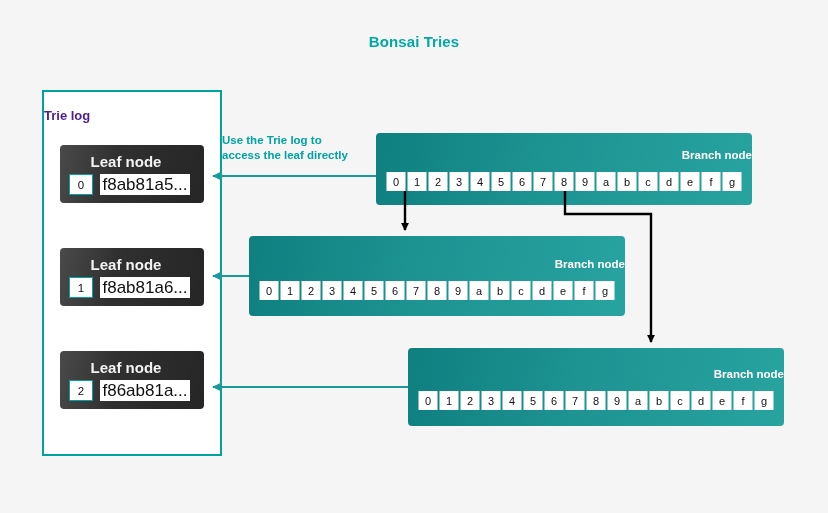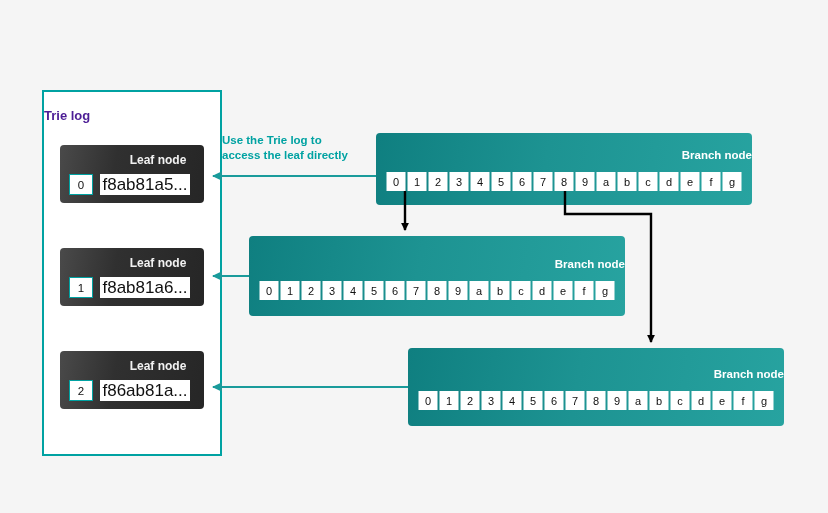--- a/index.html
+++ b/index.html
@@ -75,24 +75,23 @@
   }
   .leaf-0 { top: 145px; }
   .leaf-1 { top: 248px; }
   .leaf-2 { top: 351px; }
   .leaf-label {
     position: absolute;
     left: 0;
     top: 8px;
     width: 132px;
     text-align: center;
-    font-size: 12px;
+    font-size: 15px;
     font-weight: bold;
     color: #f2f2f2;
-    margin-left: 32px;
   }
   .leaf-row {
     position: absolute;
     left: 9px;
     top: 29px;
     display: flex;
     align-items: center;
     gap: 7px;
   }
   .leaf-index {
@@ -182,20 +181,21 @@
     width: 828px;
     height: 513px;
     pointer-events: none;
   }
 </style>
 </head>
 <body>
 
 <div id="stage">
 
+  <div class="title">Bonsai Tries</div>
 
   <div class="trielog">
     <div class="trielog-title">Trie log</div>
   </div>
 
   <div class="leaf leaf-0">
     <div class="leaf-label">Leaf node</div>
     <div class="leaf-row">
       <div class="leaf-index">0</div>
       <div class="leaf-hash">f8ab81a5...</div>

